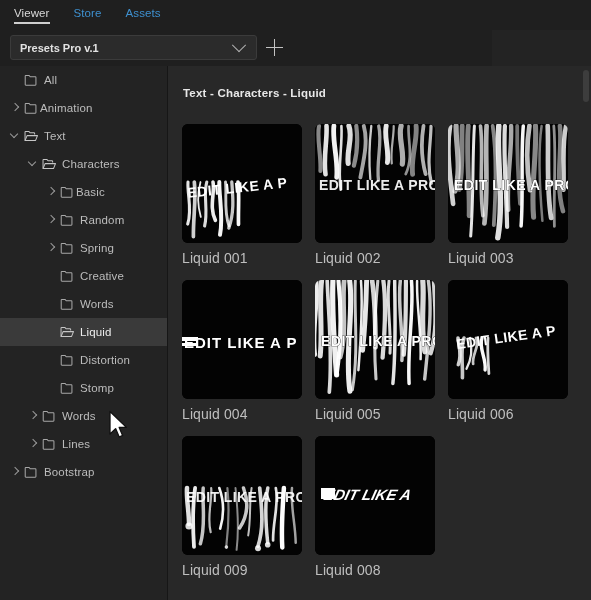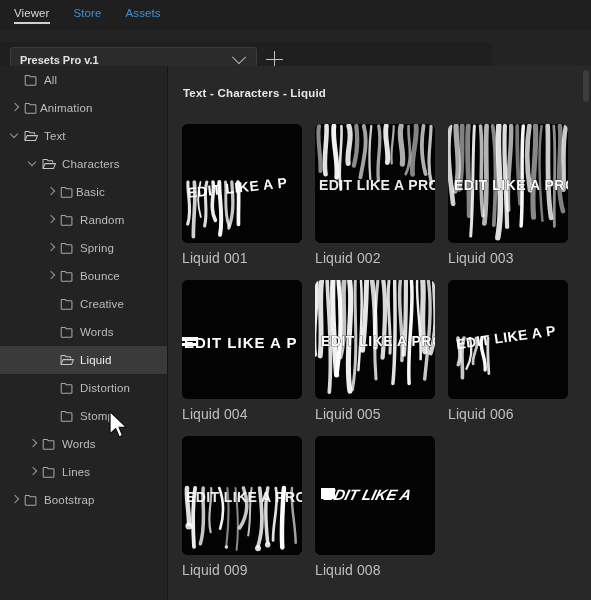--- a/index.html
+++ b/index.html
@@ -43,21 +43,21 @@
     content: "";
     position: absolute;
     left: 0; right: 0; bottom: 0;
     height: 1.5px;
     background: #cfcfcf;
   }
 
   
   #presetrow {
     position: absolute;
-    left: 0; top: 42px;
+    left: 0; top: 30px;
     width: 492px; height: 36px;
     background: #1f1f1f;
   }
   #preset-select {
     position: absolute;
     left: 10px; top: 5px;
     width: 247px; height: 25px;
     background: #2b2b2b;
     border: 1px solid #3b3b3b;
     border-radius: 3px;
@@ -324,31 +324,20 @@
       <div class="tree-row">
         <div class="twisty" style="left: 46px;">
           <i></i>
         </div>
         <div class="folder" style="left: 60px;">
           <svg width="15" height="12" viewBox="0 0 16 13">
             <path d="M1.2 11.4V2.2c0-.4.3-.7.7-.7h3.4l1.3 1.5h5.5c.4 0 .7.3.7.7v7.7c0 .4-.3.7-.7.7H1.9c-.4 0-.7-.3-.7-.7z" fill="none" stroke="#a8a8a8" stroke-width="1.1" stroke-linejoin="round"></path>
           </svg>
         </div>
         <div class="tree-label" style="left: 80px;">Spring</div>
-      </div>
-      <div class="tree-row">
-        <div class="twisty" style="left: 46px;">
-          <i></i>
-        </div>
-        <div class="folder" style="left: 60px;">
-          <svg width="15" height="12" viewBox="0 0 16 13">
-            <path d="M1.2 11.4V2.2c0-.4.3-.7.7-.7h3.4l1.3 1.5h5.5c.4 0 .7.3.7.7v7.7c0 .4-.3.7-.7.7H1.9c-.4 0-.7-.3-.7-.7z" fill="none" stroke="#a8a8a8" stroke-width="1.1" stroke-linejoin="round"></path>
-          </svg>
-        </div>
-        <div class="tree-label" style="left: 80px;">Bounce</div>
       </div>
       <div class="tree-row">
         <div class="folder" style="left: 60px;">
           <svg width="15" height="12" viewBox="0 0 16 13">
             <path d="M1.2 11.4V2.2c0-.4.3-.7.7-.7h3.4l1.3 1.5h5.5c.4 0 .7.3.7.7v7.7c0 .4-.3.7-.7.7H1.9c-.4 0-.7-.3-.7-.7z" fill="none" stroke="#a8a8a8" stroke-width="1.1" stroke-linejoin="round"></path>
           </svg>
         </div>
         <div class="tree-label" style="left: 80px;">Creative</div>
       </div>
       <div class="tree-row">

